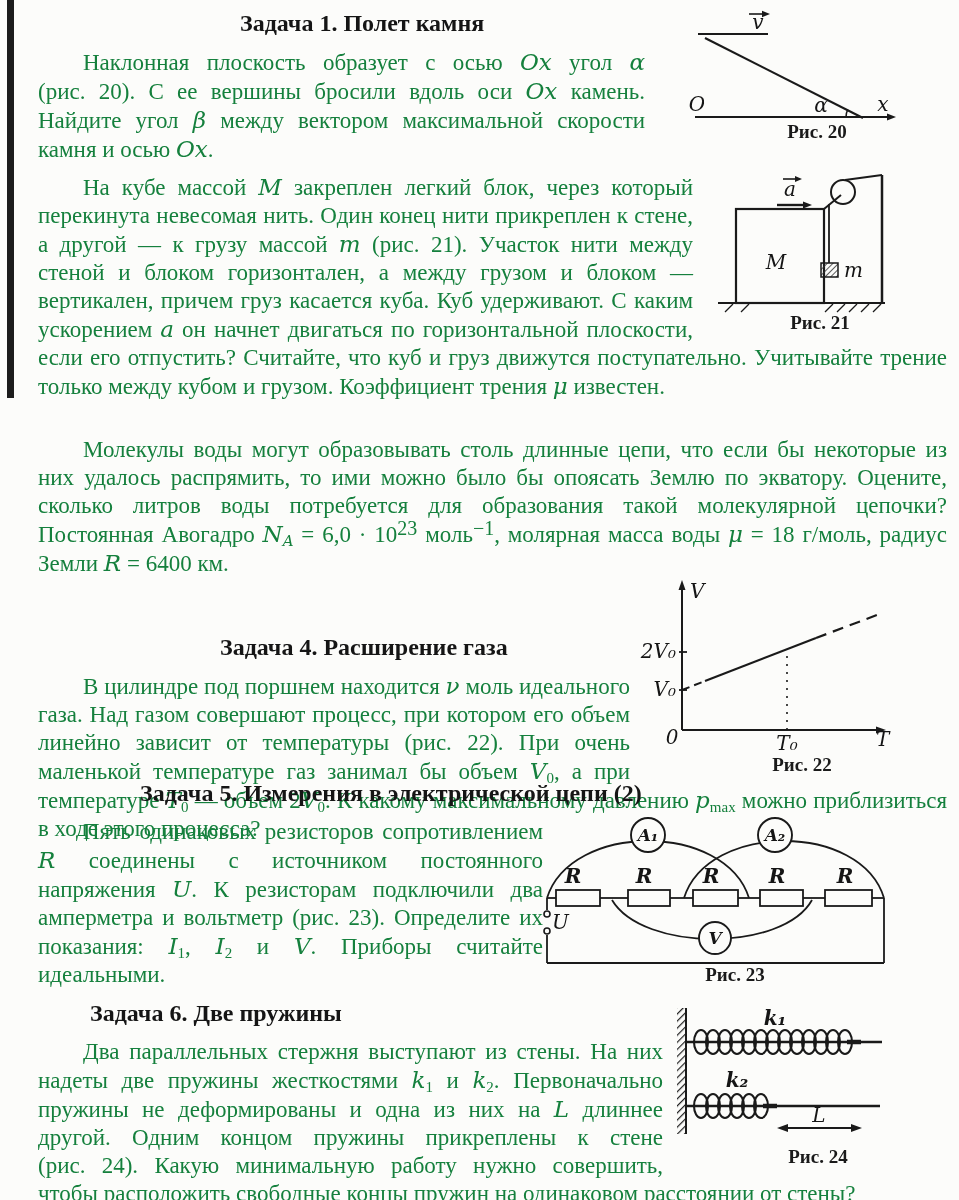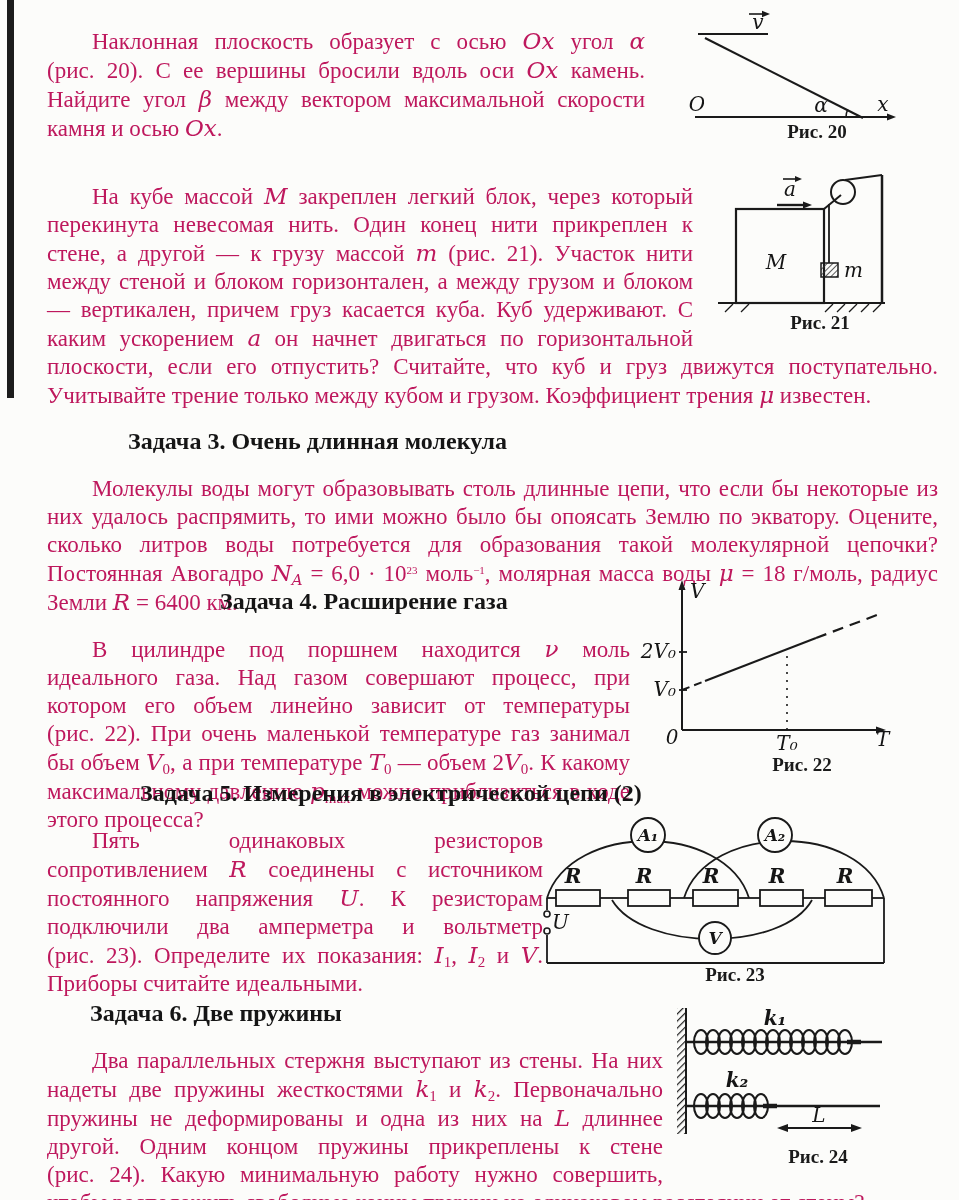--- a/index.html
+++ b/index.html
@@ -1,41 +1,42 @@
 <!DOCTYPE html>
 <html><head>
 <meta charset="utf-8">
 <style>
   html,body{margin:0;padding:0;}
   body{width:959px;height:1200px;background:#e8e8e6;font-family:"Liberation Serif", serif;}
   .page{position:relative;width:959px;height:1200px;background:#fcfcfa;overflow:hidden;color:#151515;}
   .section{position:absolute;left:30px;width:925px;}
   .ptitle{display:inline-block;font-weight:bold;font-size:24px;line-height:26px;margin-bottom:4px;white-space:nowrap;}
-  .ptext{margin:17px;font-size:23px;line-height:28px;text-align:justify;text-indent:45px;color:#be185d;}
+  .ptext{margin:8px;font-size:23px;line-height:28px;text-align:justify;text-indent:45px;color:#15803d;}
   .ptext i{font-family:"DejaVu Serif","Liberation Serif",serif;}
   .ptext sub{font-size:15px;vertical-align:-4px;line-height:0;}
-  .ptext sup{font-size:11px;vertical-align:7px;line-height:0;}
+  .ptext sup{font-size:20px;vertical-align:7px;line-height:0;}
   .figfloat{float:right;position:relative;}
   .scanbar{position:absolute;left:7px;top:0;width:7px;height:398px;background:#1c1c1c;}
   
   svg{display:block;}
   .ln{stroke:#1a1a1a;fill:none;}
   .lbl{font-family:"DejaVu Serif","DejaVu Sans",serif;font-style:italic;font-size:20px;fill:#151515;}
   .lblb{font-family:"DejaVu Serif","DejaVu Sans",serif;font-style:italic;font-weight:bold;font-size:20px;fill:#151515;}
   .lbls{font-family:"DejaVu Serif","DejaVu Sans",serif;font-style:italic;font-size:17px;fill:#151515;}
   .cap{font-family:"Liberation Serif",serif;font-weight:bold;font-size:19px;fill:#1a1a1a;}
   .ah{fill:#1a1a1a;stroke:none;}
 </style>
 </head>
 <body>
 
 <div class="page">
   <div class="scanbar"></div>
 
   <div class="section" style="top:10px;">
+    <div class="ptitle" style="margin-left:210px;">Задача 1. Полет камня</div>
     <div class="figfloat" style="width:310px;height:140px;margin-top:-6px;">
       <svg width="310" height="140" viewBox="0 0 310 140">
         <g>
           <line class="ln" x1="53" y1="30" x2="123" y2="30" stroke-width="2"></line>
           <line class="ln" x1="104" y1="10" x2="119" y2="10" stroke-width="1.6"></line>
           <polygon class="ah" points="125,10 117,6.8 117,13.2"></polygon>
           <line class="ln" x1="60" y1="34" x2="218" y2="114" stroke-width="2.2"></line>
           <line class="ln" x1="50" y1="113" x2="244" y2="113" stroke-width="2"></line>
           <polygon class="ah" points="251,113 242,109.5 242,116.5"></polygon>
           <path class="ln" d="M201,113 A17,17 0 0 1 202.8,105.3" stroke-width="1.5"></path>
@@ -84,26 +85,25 @@
         <text class="lbl" x="97" y="31" text-anchor="middle">a</text>
         <text class="lbl" x="83" y="104" text-anchor="middle" font-size="22">M</text>
         <text class="lbl" x="151" y="112">m</text>
         <text class="cap" x="127" y="164" text-anchor="middle">Рис. 21</text>
       </svg>
     </div>
     <p class="ptext">На кубе массой <i>M</i> закреплен легкий блок, через который перекинута невесомая нить. Один конец нити прикреплен к стене, а другой — к грузу массой <i>m</i> (рис.&nbsp;21). Участок нити между стеной и блоком горизонтален, а между грузом и блоком — вертикален, причем груз касается куба. Куб удерживают. С каким ускорением <i>a</i> он начнет двигаться по горизонтальной плоскости, если его отпустить? Считайте, что куб и груз движутся поступательно. Учитывайте трение только между кубом и грузом. Коэффициент трения <i>μ</i> известен.</p>
   </div>
 
   <div class="section" style="top:428px;">
-    <div class="ptitle" style="margin-left:98px;">Задача 3. Очень длинная молекула</div>
     <p class="ptext">Молекулы воды могут образовывать столь длинные цепи, что если бы некоторые из них удалось распрямить, то ими можно было бы опоясать Землю по экватору. Оцените, сколько литров воды потребуется для образования такой молекулярной цепочки? Постоянная Авогадро <i>N</i><sub><i>A</i></sub>&nbsp;=&nbsp;6,0&nbsp;·&nbsp;10<sup>23</sup>&nbsp;моль<sup>−1</sup>, молярная масса воды <i>μ</i>&nbsp;=&nbsp;18&nbsp;г/моль, радиус Земли <i>R</i>&nbsp;=&nbsp;6400&nbsp;км.</p>
   </div>
 
   <div class="section" style="top:588px;">
-    <div class="ptitle" style="margin-left:190px;">Задача 4. Расширение газа</div>
+    <div class="ptitle" style="margin-left:190px;margin-top:46px;">Задача 4. Расширение газа</div>
     <div class="figfloat" style="width:325px;height:210px;margin-top:-16px;">
       <svg width="325" height="210" viewBox="0 0 325 210">
         <g>
           <line class="ln" x1="52" y1="16" x2="52" y2="158" stroke-width="2"></line>
           <polygon class="ah" points="52,8 48.5,18 55.5,18"></polygon>
           <line class="ln" x1="52" y1="158" x2="248" y2="158" stroke-width="2"></line>
           <polygon class="ah" points="256,158 246,154.5 246,161.5"></polygon>
           <line class="ln" x1="49" y1="118" x2="57" y2="118" stroke-width="1.8"></line>
           <line class="ln" x1="49" y1="80" x2="57" y2="80" stroke-width="1.8"></line>
           <line class="ln" x1="52" y1="118" x2="75" y2="109" stroke-width="2" stroke-dasharray="8,5"></line>

